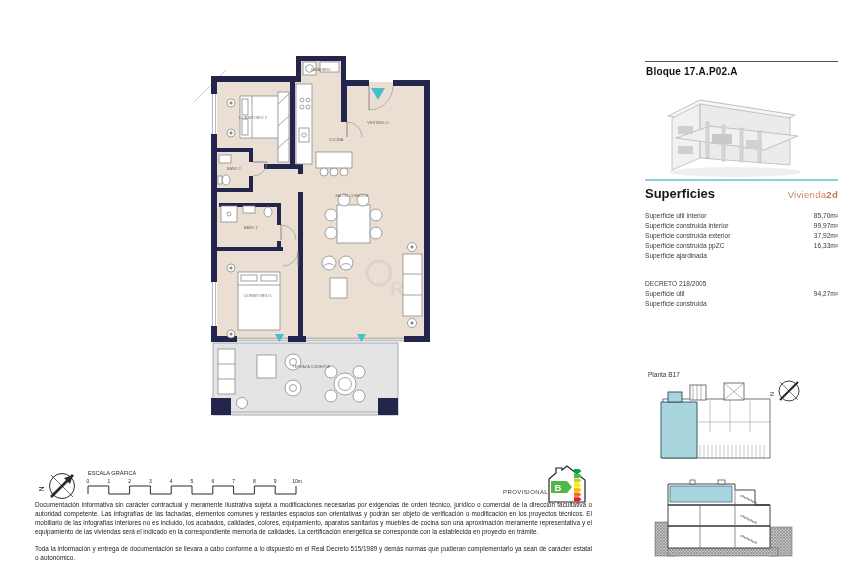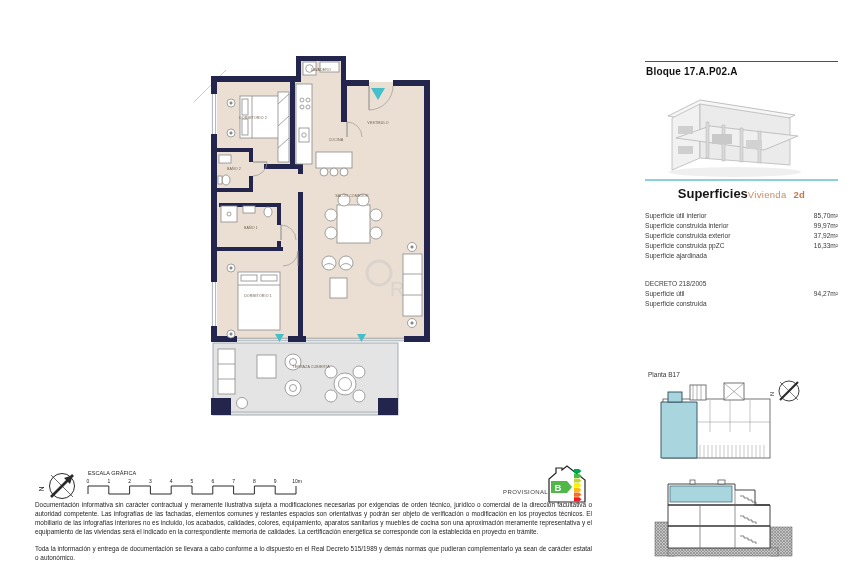--- a/index.html
+++ b/index.html
@@ -6,24 +6,24 @@
   .page{position:relative;width:850px;height:572px;background:#ffffff;overflow:hidden;
         font-family:"Liberation Sans",sans-serif;}
   .page svg{position:absolute;left:0;top:0;}
   svg text{font-family:"Liberation Sans",sans-serif;}
   .rl{font-size:3.6px;fill:#6e5f4e;text-anchor:middle;letter-spacing:.12px;}
   .tick{font-size:5px;fill:#222;text-anchor:middle;}
   .abs{position:absolute;}
   .panel-title{left:646px;top:66px;font-size:10px;font-weight:bold;color:#111;letter-spacing:.2px;}
   .rule-top{left:645px;top:61px;width:193px;height:1px;background:#50505e;}
   .rule-teal{left:645px;top:179px;width:193px;height:2px;background:#8ad2d8;}
-  .sup-head{left:645px;top:186px;width:193px;display:flex;justify-content:center;align-items:baseline;}
+  .sup-head{left:645px;top:186px;width:193px;display:flex;justify-content:space-between;align-items:baseline;}
   .sup-head .h{font-size:13px;font-weight:bold;color:#161616;}
   .sup-head .v{font-size:9.5px;color:#cd8a60;letter-spacing:.3px;}
-  .sup-head .v b{font-weight:bold;color:#c57747;margin-left:7px;}
+  .sup-head .v b{font-weight:bold;color:#c57747;}
   .sup-table{left:645px;top:211px;width:193px;}
   .sup-row{display:flex;justify-content:space-between;font-size:6.6px;color:#3a3a3a;
            height:10px;line-height:10px;}
   .sup-row .lab{text-align:left;}
   .sup-row .val{text-align:right;}
   .decreto{margin-top:17px;font-size:6.6px;color:#3a3a3a;height:11px;line-height:11px;}
   .disc{left:35px;width:557px;font-size:6.4px;line-height:9px;color:#242424;text-align:justify;}
   .d1{top:500px;} .d2{top:544px;}
   .provisional{left:503px;top:489px;font-size:6px;color:#3a3a3a;letter-spacing:.4px;}
 </style>

